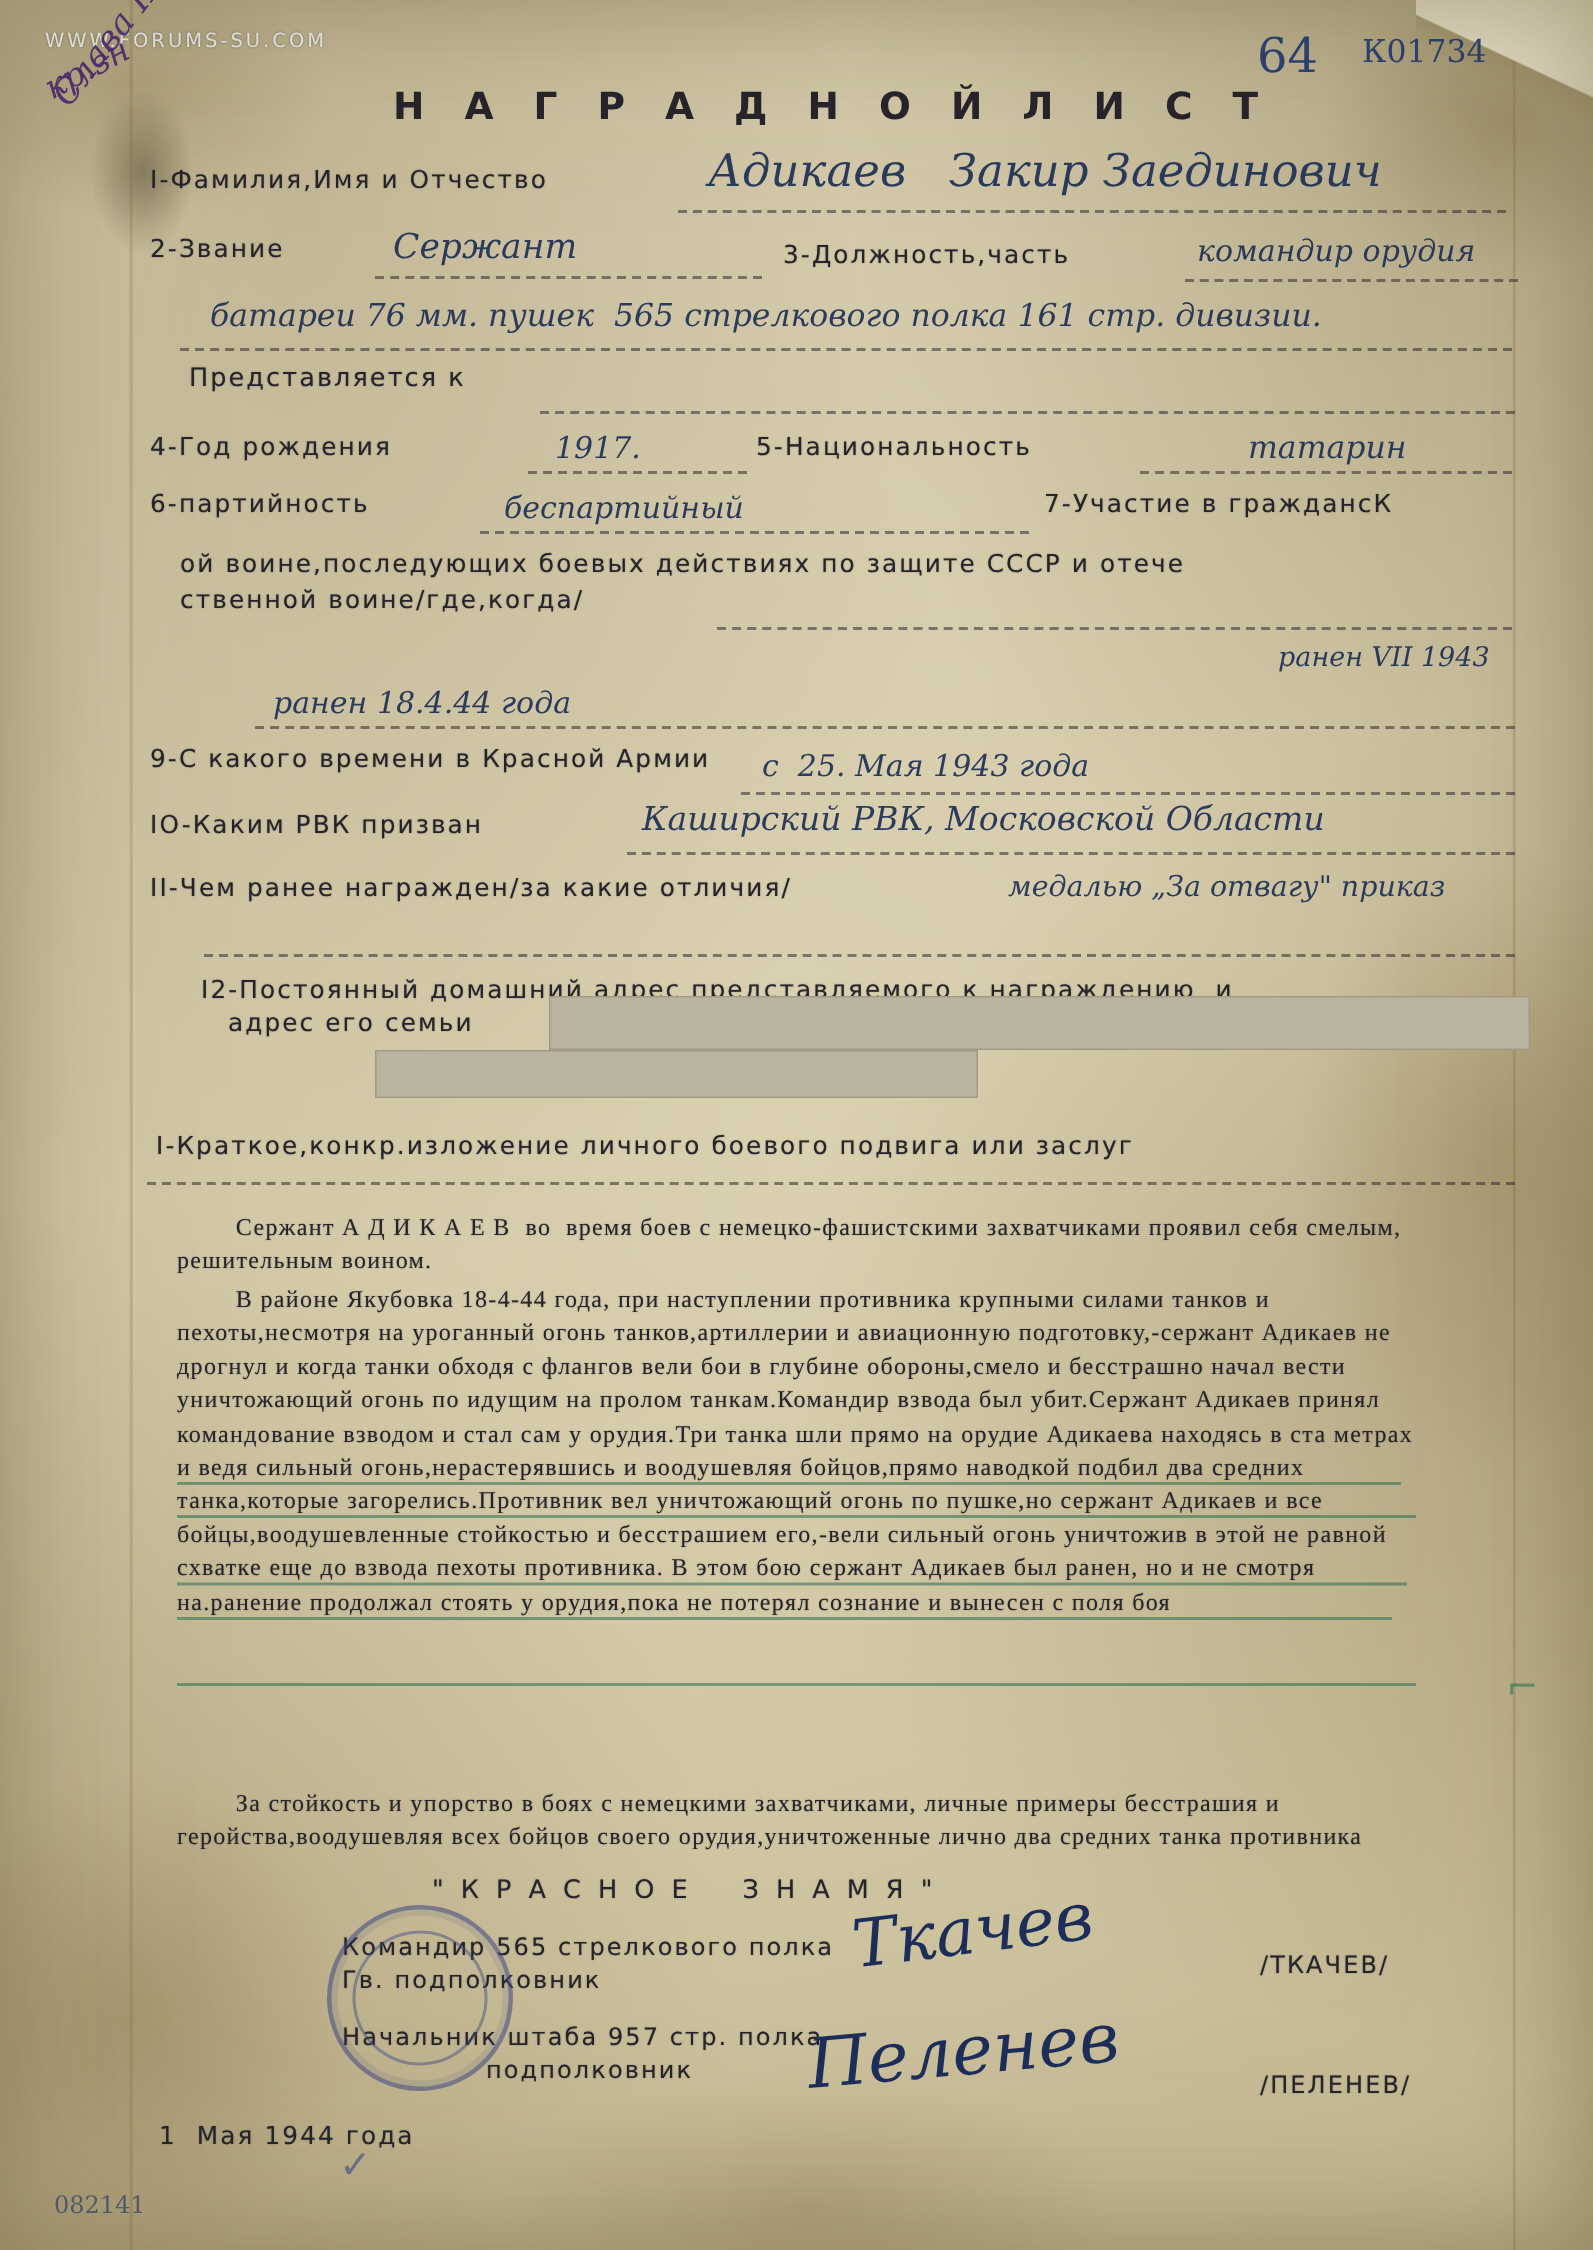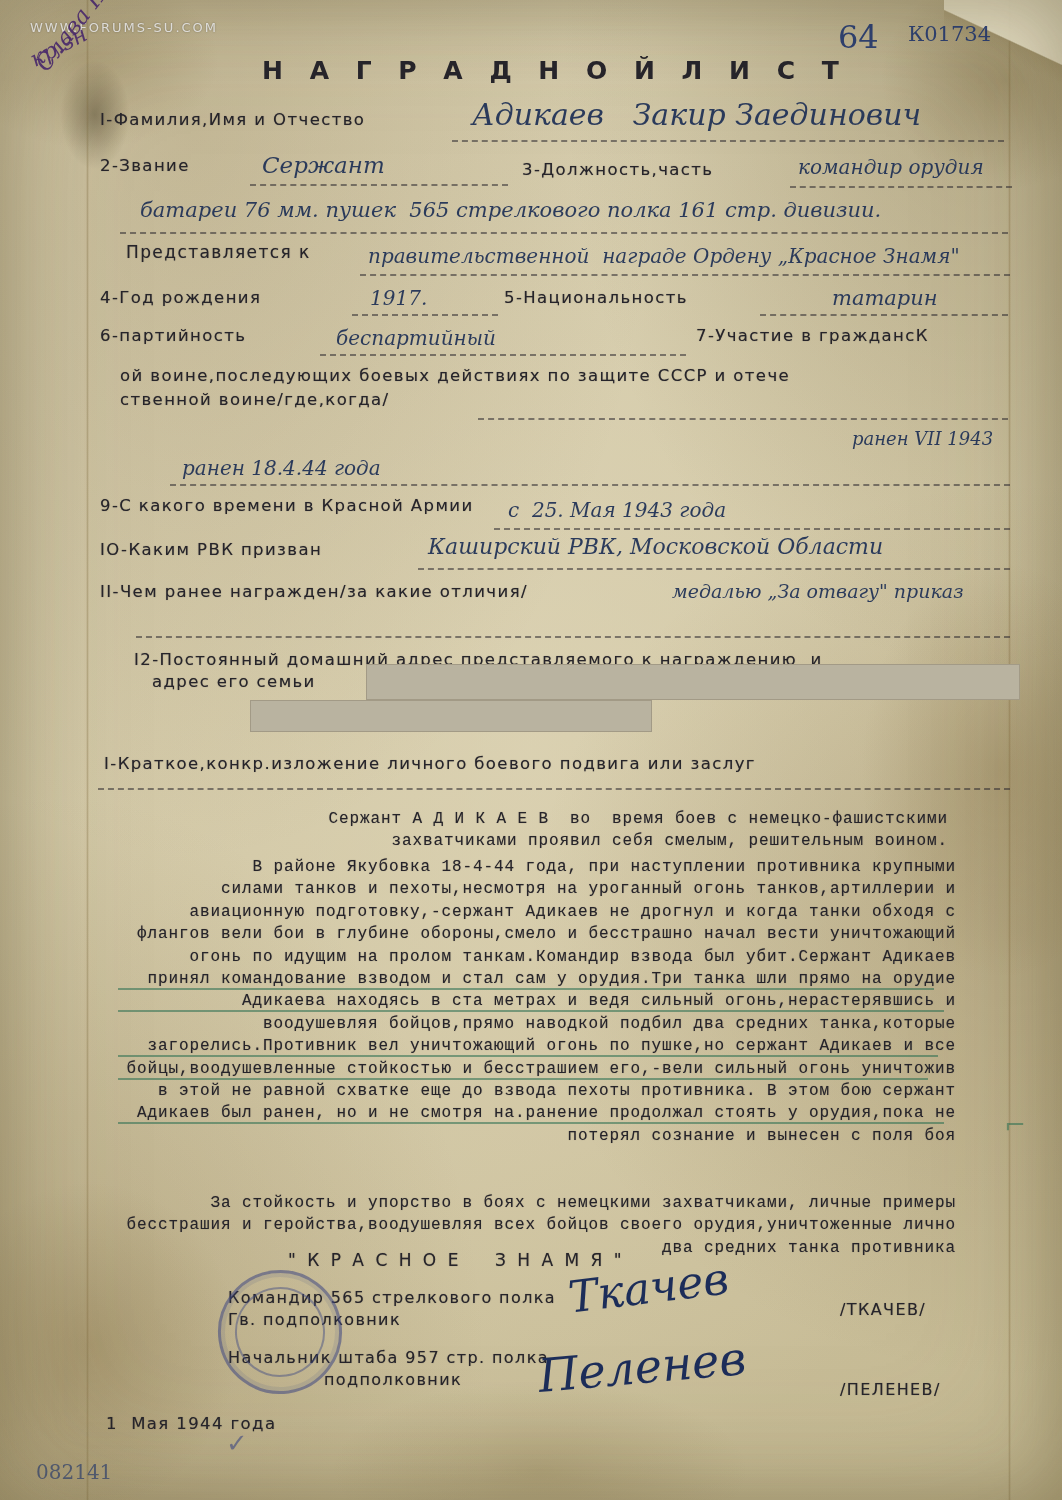--- a/index.html
+++ b/index.html
@@ -55,27 +55,26 @@
   }
   .title{
     position:absolute;
     font-family:"DejaVu Sans", sans-serif;
     letter-spacing:9px;
     color:#26242a;
     font-weight:bold;
   }
   .body-par{
     position:absolute;
-    font-family:Liberation Mono, monospace;
+    font-family:Liberation Serif, serif;
     color:#26242a;
     letter-spacing:0.9px;
     line-height:22.4px;
     white-space:pre-wrap;
     text-shadow:0 0 1px rgba(40,38,45,0.4);
-    text-align:right;
   }
   .redact{
     position:absolute;
     background:#b9b3a0;
     border:1px solid rgba(120,110,85,0.35);
   }
   .underline-grn{
     position:absolute;
     height:0;border-bottom:2px solid rgba(40,110,80,0.55);
   }
@@ -127,21 +126,21 @@
   <div class="stain" style="left:60px;top:60px;width:70px;height:110px;background:radial-gradient(ellipse,rgba(70,60,35,0.45),rgba(70,60,35,0) 70%);"></div>
   <div class="fold" style="left:86px;"></div>
   <div class="fold" style="left:1008px;"></div>
   <div class="corner-curl"></div>
   <div class="edge-dark"></div>
 
   <div class="watermark" style="left:30px;top:20px;">WWW.FORUMS-SU.COM</div>
 
   <div class="hand blue" style="left:838px;top:18px;font-size:32px;font-style:normal;">64</div>
   <div class="hand blue" style="left:908px;top:22px;font-size:21px;font-style:normal;">К01734</div>
-  <div class="hand blue" style="left:36px;top:1460px;font-size:20px;font-style:normal;opacity:0.65;">082141</div>
+  <div class="hand blue" style="left:36px;top:1460px;font-size:16px;font-style:normal;opacity:0.65;">082141</div>
 
   <div class="hand violet" style="left:28px;top:34px;font-size:22px;transform:rotate(-28deg);">кр.зн</div>
   <div class="hand violet" style="left:30px;top:60px;font-size:23px;transform:rotate(-52deg);transform-origin:left top;">Слава III ст. Знам)</div>
 
   <div class="title" style="left:262px;top:56px;font-size:25px;">Н А Г Р А Д Н О Й   Л И С Т</div>
 
   <div class="typed" style="left:100px;top:110px;font-size:16.5px;"><span>I-</span><span>Фамилия,Имя и Отчество</span></div>
   <div class="hand" style="left:472px;top:97px;font-size:30px;">Адикаев   Закир Заединович</div>
   <div class="dots" style="left:452px;top:140px;width:552px;"></div>
 
@@ -150,21 +149,20 @@
   <div class="dots" style="left:250px;top:184px;width:258px;"></div>
 
   <div class="typed" style="left:522px;top:160px;font-size:16.5px;"><span>3-</span><span>Должность,часть</span></div>
   <div class="hand" style="left:798px;top:155px;font-size:20px;">командир орудия</div>
   <div class="dots" style="left:790px;top:186px;width:222px;"></div>
 
   <div class="hand" style="left:140px;top:198px;font-size:21px;">батареи 76 мм. пушек  565 стрелкового полка 161 стр. дивизии.</div>
   <div class="dots" style="left:120px;top:232px;width:888px;"></div>
 
   <div class="typed" style="left:126px;top:242px;font-size:17px;">Представляется к</div>
-  <div class="hand" style="left:368px;top:244px;font-size:20px;">правительственной  награде Ордену „Красное Знамя"</div>
   <div class="dots" style="left:360px;top:274px;width:650px;"></div>
 
   <div class="typed" style="left:100px;top:288px;font-size:16.5px;"><span>4-</span><span>Год рождения</span></div>
   <div class="hand" style="left:370px;top:286px;font-size:20px;">1917.</div>
   <div class="dots" style="left:352px;top:314px;width:146px;"></div>
 
   <div class="typed" style="left:504px;top:288px;font-size:16.5px;"><span>5-</span><span>Национальность</span></div>
   <div class="hand" style="left:832px;top:286px;font-size:21px;">татарин</div>
   <div class="dots" style="left:760px;top:314px;width:248px;"></div>
 

